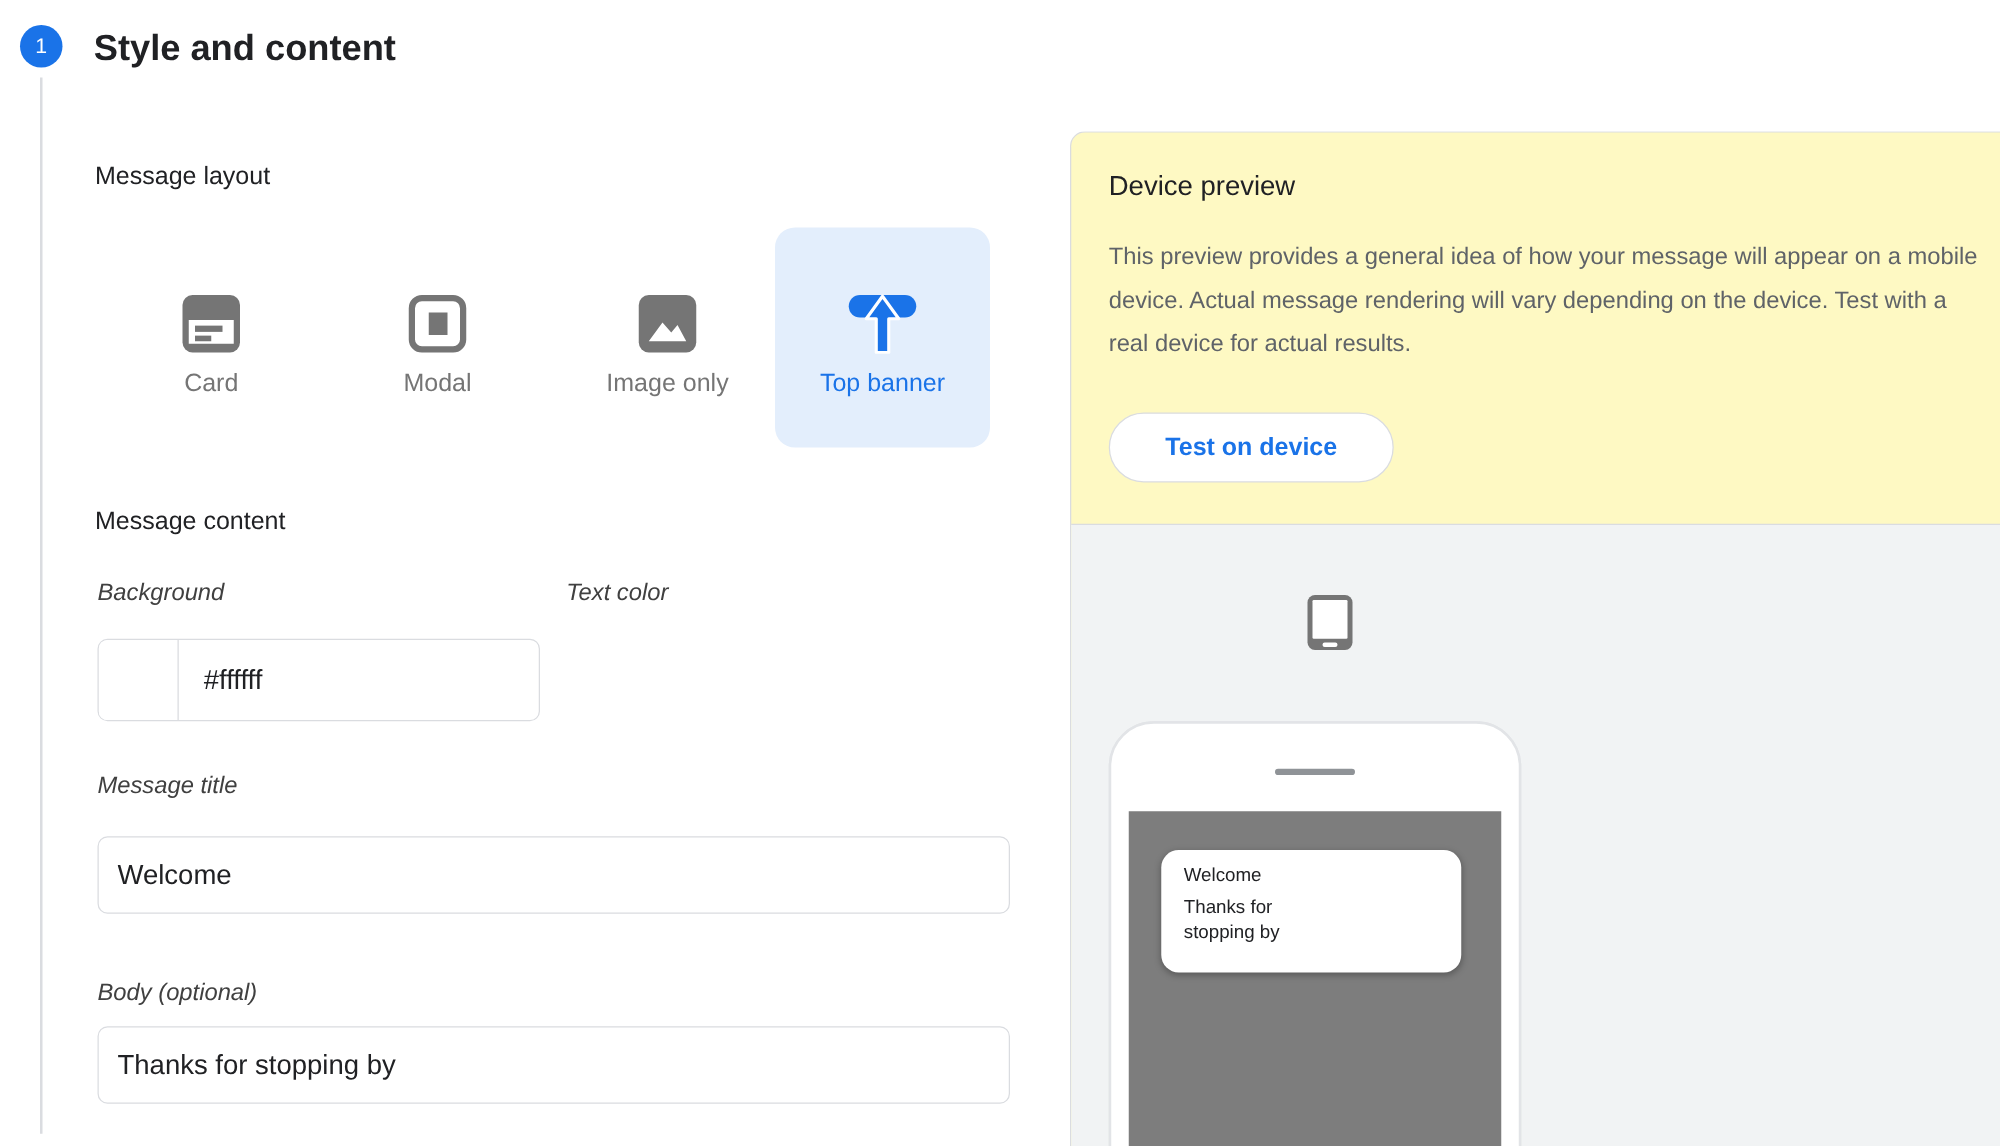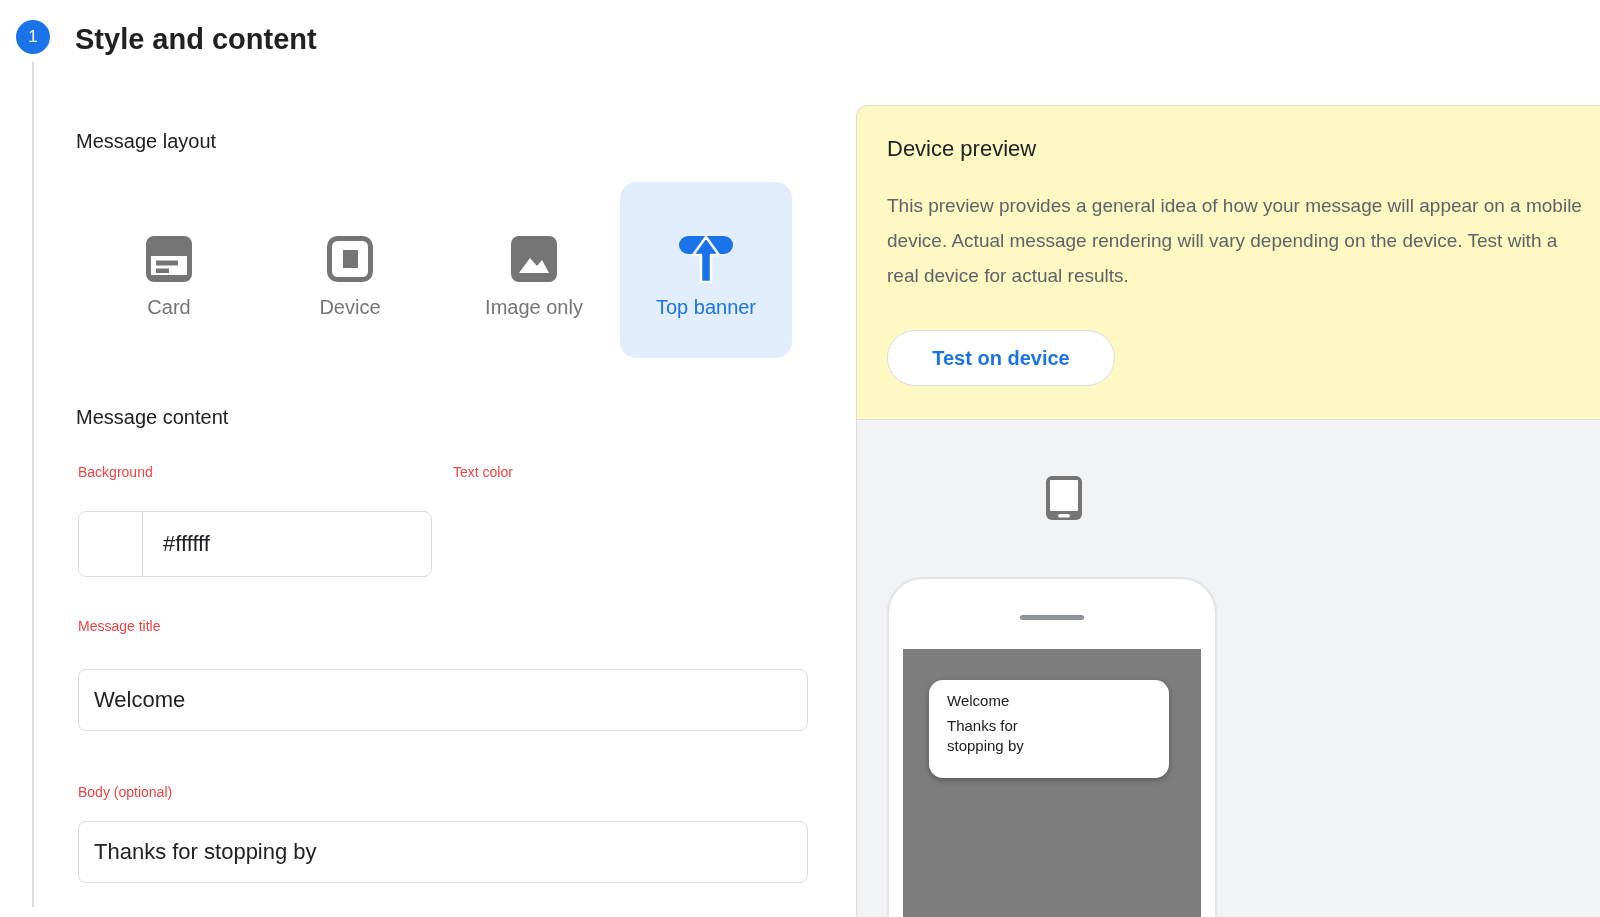--- a/index.html
+++ b/index.html
@@ -18,21 +18,21 @@
 
   
   .tile { position:absolute; top:182px; width:172px; height:176px; border-radius:16px;
     display:flex; flex-direction:column; align-items:center; cursor:pointer; }
   .tile.selected { background:#e3eefc; }
   .tile .ic { margin-top:53px; height:48px; display:flex; align-items:center; justify-content:center; }
   .tile .lbl { margin-top:13px; font-size:20px; font-weight:500; color:#757575; }
   .tile.selected .lbl { color:#1a73e8; }
 
   
-  .field-label { position:absolute; font-size:14px; color:#ef4444; }
+  .field-label { position:absolute; font-size:19px; color:#404040;font-style:italic; }
   .color-field { position:absolute; top:511px; height:66px; border:1px solid #dadce0;
     border-radius:8px; background:#fff; display:flex; align-items:stretch; overflow:hidden; }
   .swatch { width:64px; flex:none; }
   .swatch.white { background:#ffffff; border-right:1px solid #dadce0; }
   .swatch.black { background:#000000; }
   .color-value { flex:1; border:none; outline:none; font-size:22px; color:#202124;
     padding-left:20px; font-family:inherit; background:transparent; }
   .text-input { position:absolute; left:78px; width:730px; height:62px; border:1px solid #dadce0;
     border-radius:8px; font-size:22px; color:#202124; padding-left:15px; outline:none;
     font-family:inherit; background:#fff; }
@@ -89,21 +89,21 @@
     <span class="lbl">Card</span>
   </div>
 
   <div class="tile" style="left:264px;">
     <span class="ic">
       <svg width="48" height="48" viewBox="0 0 48 48">
         <rect x="3.5" y="3.5" width="41" height="41" rx="8" fill="#ffffff" stroke="#757575" stroke-width="5"></rect>
         <rect x="17" y="15" width="15" height="18" fill="#757575"></rect>
       </svg>
     </span>
-    <span class="lbl">Device</span>
+    <span class="lbl">Modal</span>
   </div>
 
   <div class="tile selected" style="left:620px;">
     <span class="ic">
       <svg width="56" height="48" viewBox="0 0 56 48">
         <rect x="1" y="1" width="54" height="18" rx="9" fill="#1a73e8"></rect>
         <path d="M28,2 L41,20 L33,20 L33,47 L23,47 L23,20 L15,20 Z" fill="#1a73e8" stroke="#ffffff" stroke-width="2.5" stroke-linejoin="round"></path>
       </svg>
     </span>
     <span class="lbl">Top banner</span>

